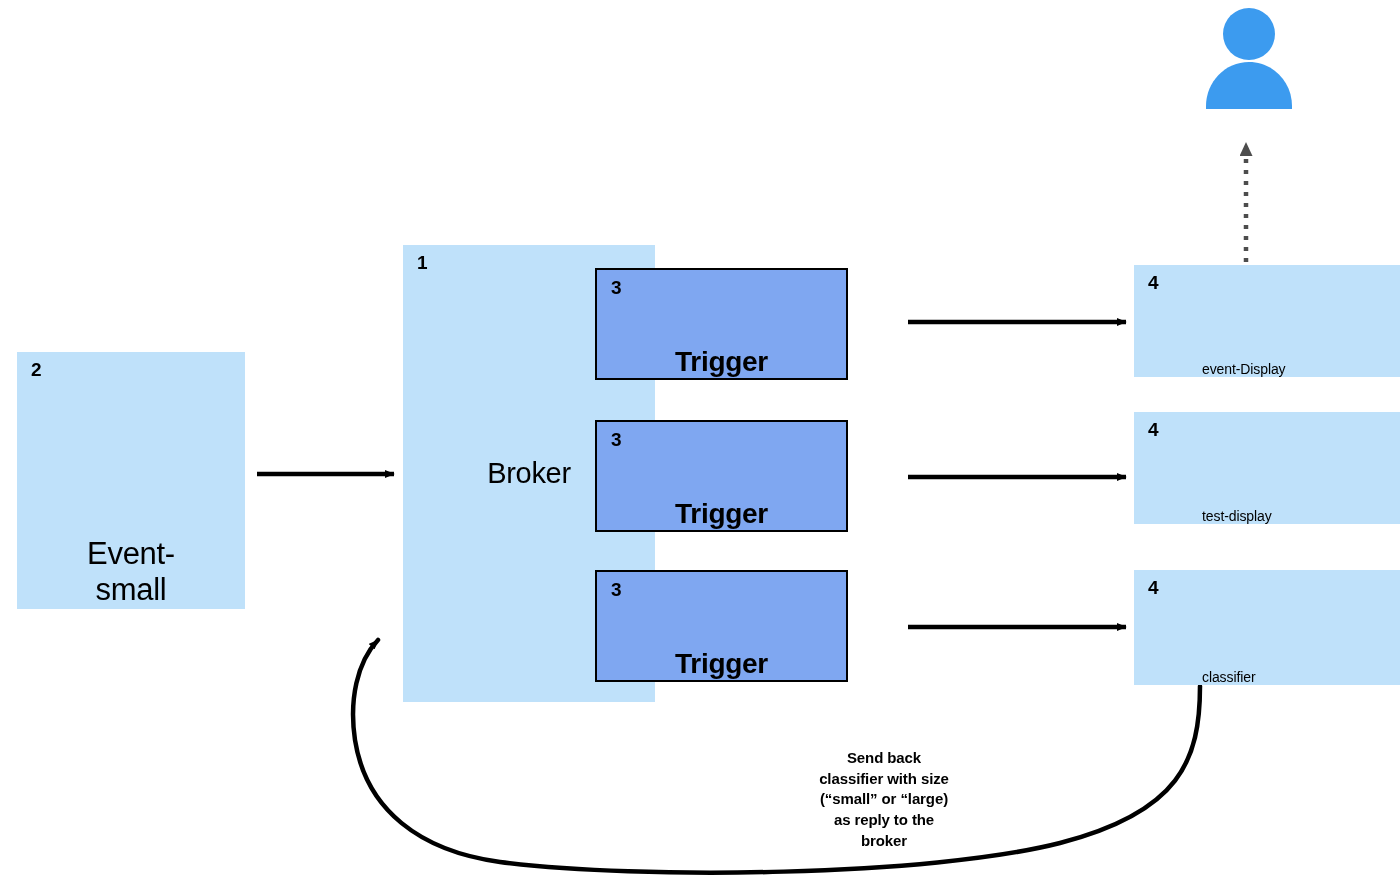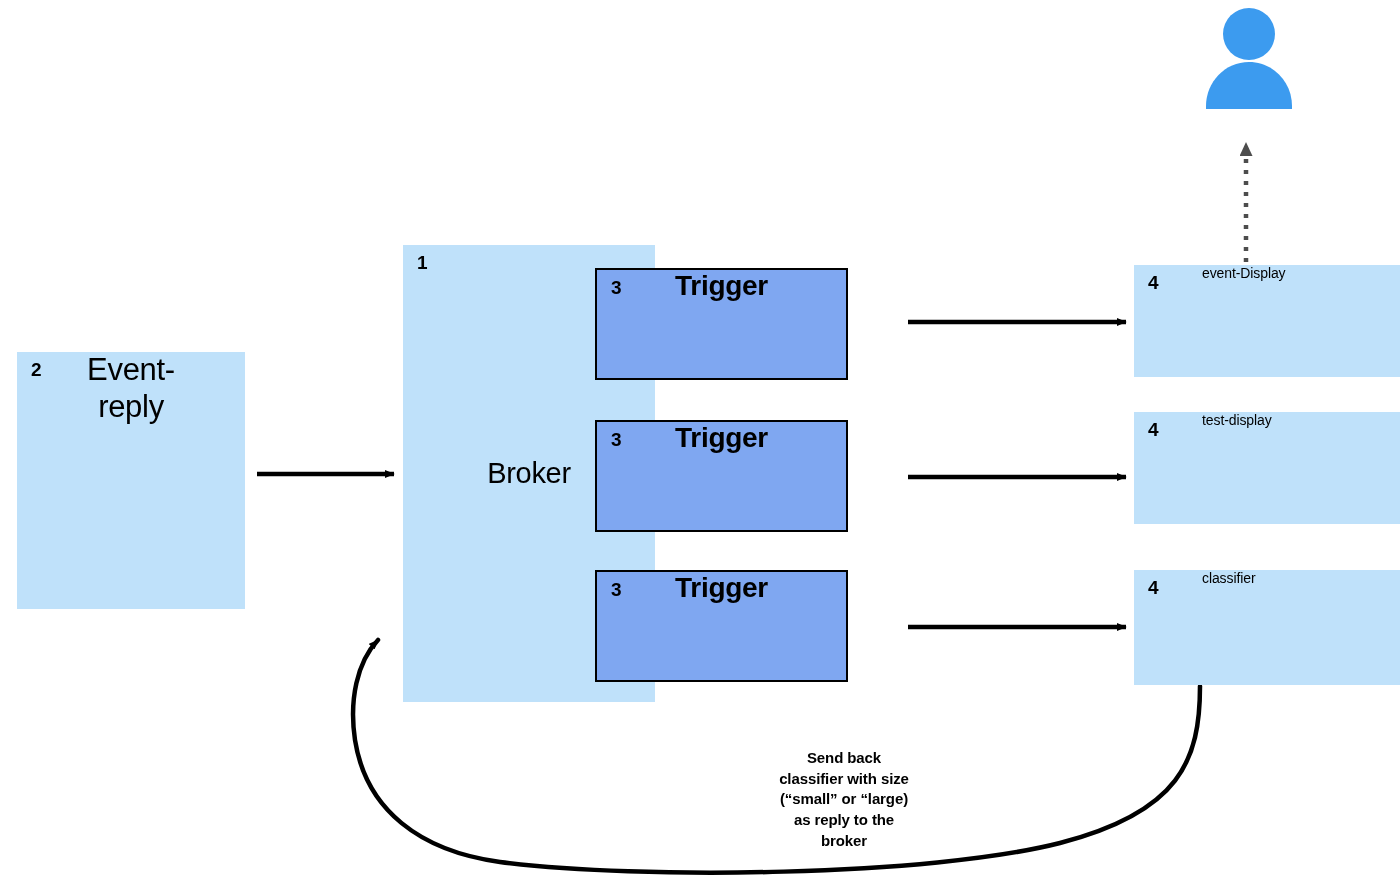--- a/index.html
+++ b/index.html
@@ -48,21 +48,21 @@
     line-height: 1;
     letter-spacing: -0.2px;
   }
   .node-center {
     position: absolute;
     left: 0;
     right: 0;
     top: 0;
     bottom: 0;
     display: flex;
-    align-items: flex-start;
+    align-items: flex-end;
     justify-content: center;
     text-align: center;
     color: #000000;
   }
   .label-xl {
     font-size: 31px;
     font-weight: 400;
     line-height: 1.18;
     letter-spacing: -0.3px;
   }
@@ -106,21 +106,21 @@
   }
   .trigger-1 { left: 595px; top: 268px; width: 253px; height: 112px; }
   .trigger-2 { left: 595px; top: 420px; width: 253px; height: 112px; }
   .trigger-3 { left: 595px; top: 570px; width: 253px; height: 112px; }
   .sink-1 { left: 1134px; top: 265px; width: 290px; height: 112px; }
   .sink-2 { left: 1134px; top: 412px; width: 290px; height: 112px; }
   .sink-3 { left: 1134px; top: 570px; width: 290px; height: 115px; }
   .sink .node-center { justify-content: flex-start; padding-left: 68px; }
   #caption {
     position: absolute;
-    left: 724px;
+    left: 764px;
     top: 748px;
     width: 240px;
     text-align: center;
     font-size: 15px;
     font-weight: bold;
     line-height: 1.38;
     color: #000000;
     white-space: pre-line;
     letter-spacing: -0.1px;
   }
@@ -185,21 +185,21 @@
     <span class="badge">1</span>
   </div>
   <div id="broker-label">
     <span class="label-lg">Broker</span>
   </div>
 
   <div id="event-source-box" class="node lightbox">
     <span class="badge">2</span>
     <div class="node-center">
       <span class="label-xl" style="white-space:pre-line;">Event-
-reply</span>
+small</span>
     </div>
   </div>
 
   <div class="node triggerbox trigger-1">
     <span class="badge">3</span>
     <div class="node-center">
       <span class="label-trigger">Trigger</span>
     </div>
   </div>
 

